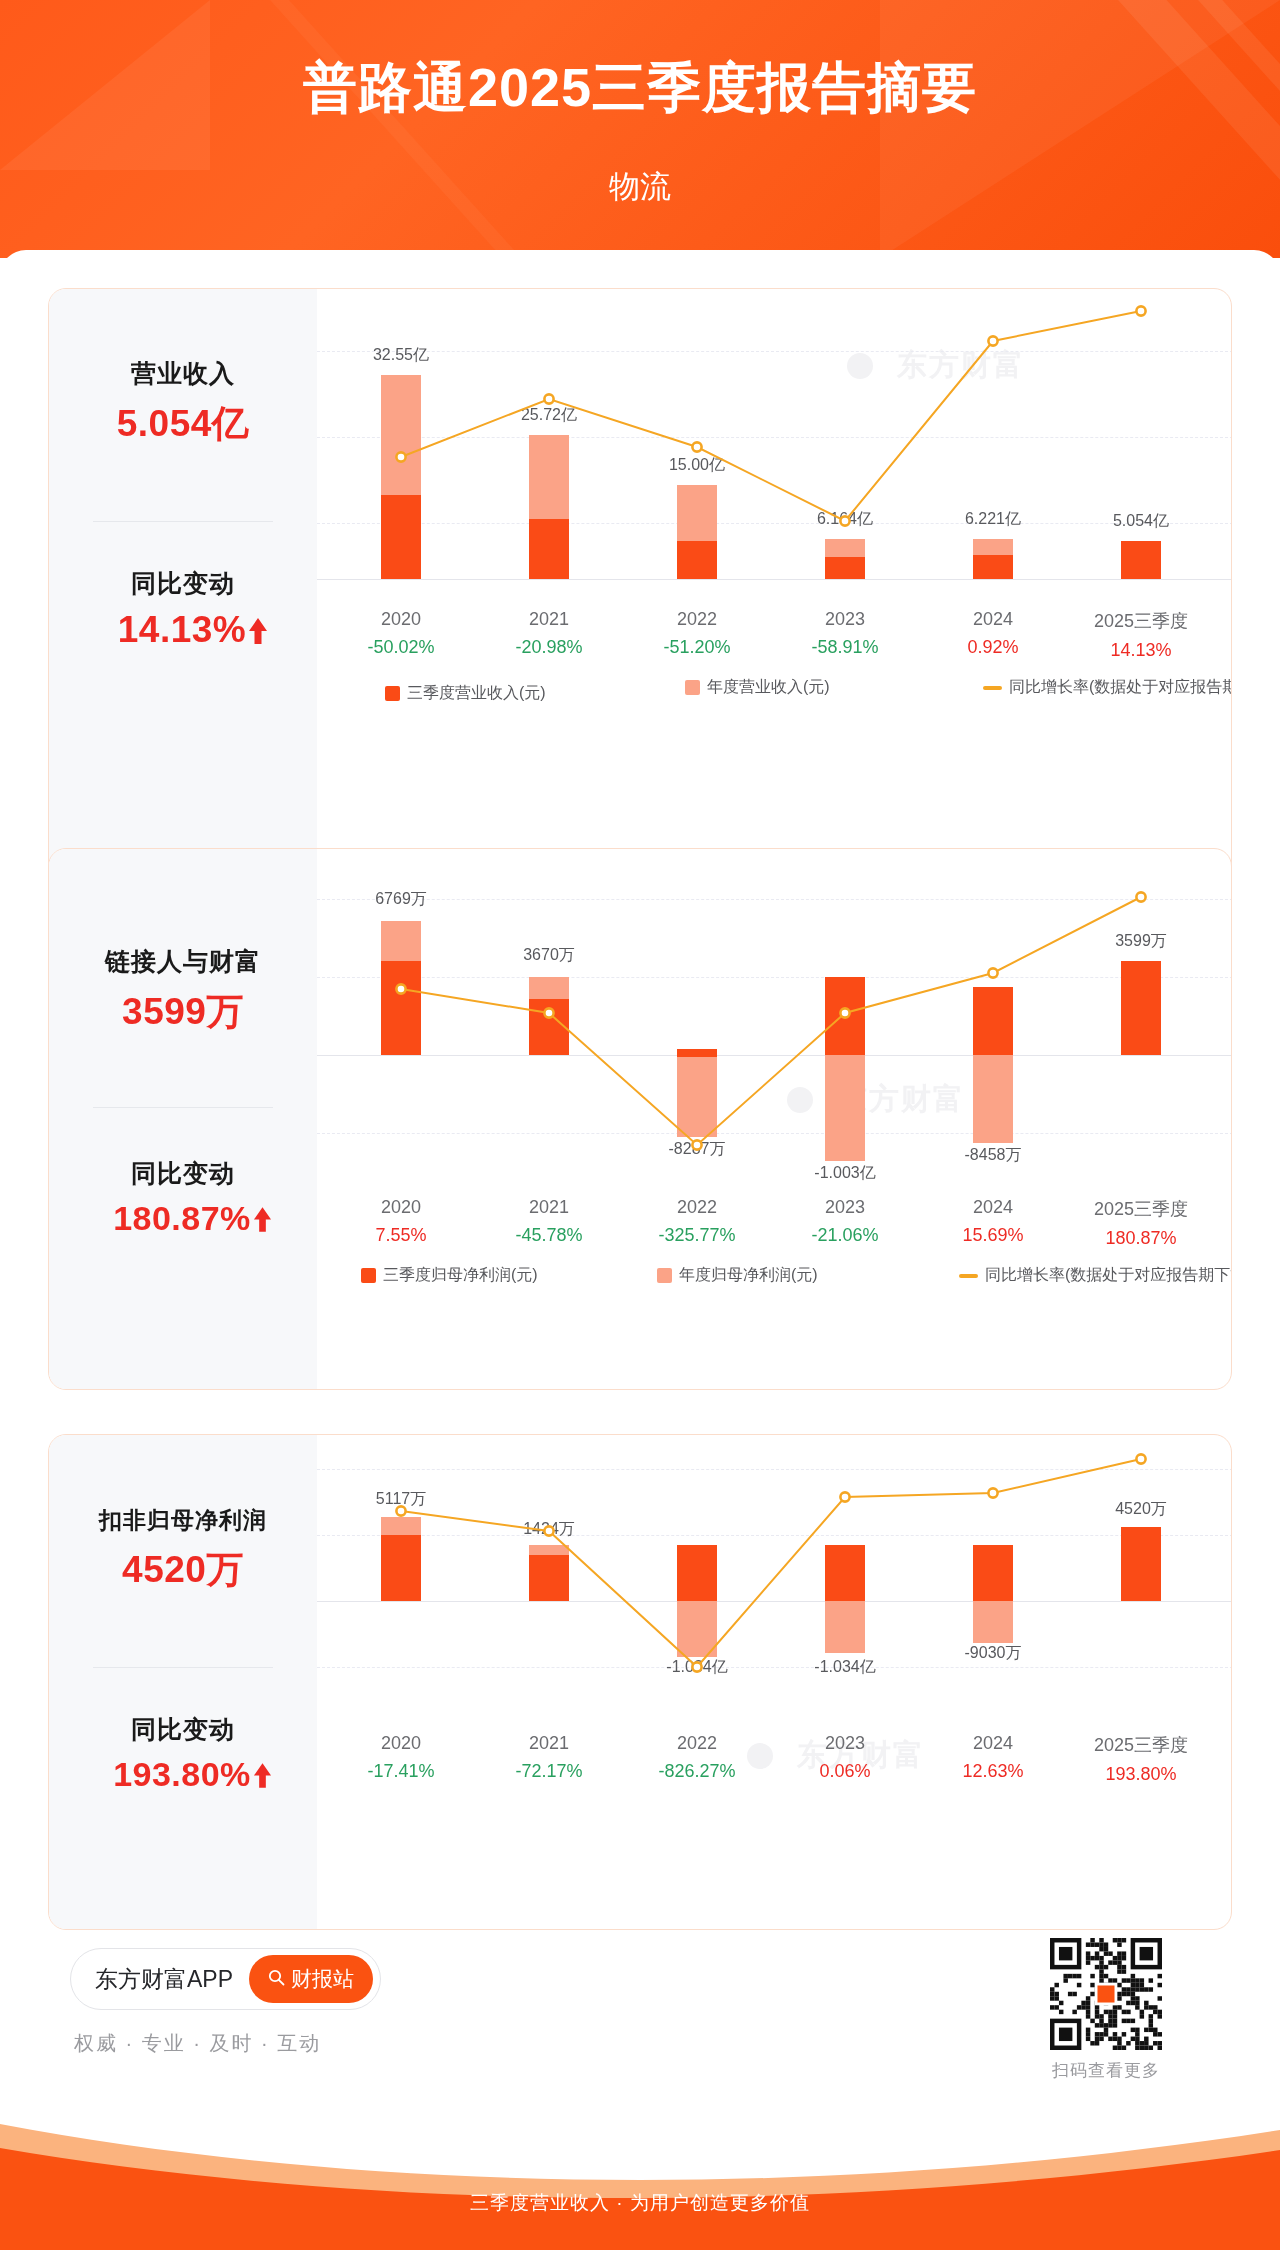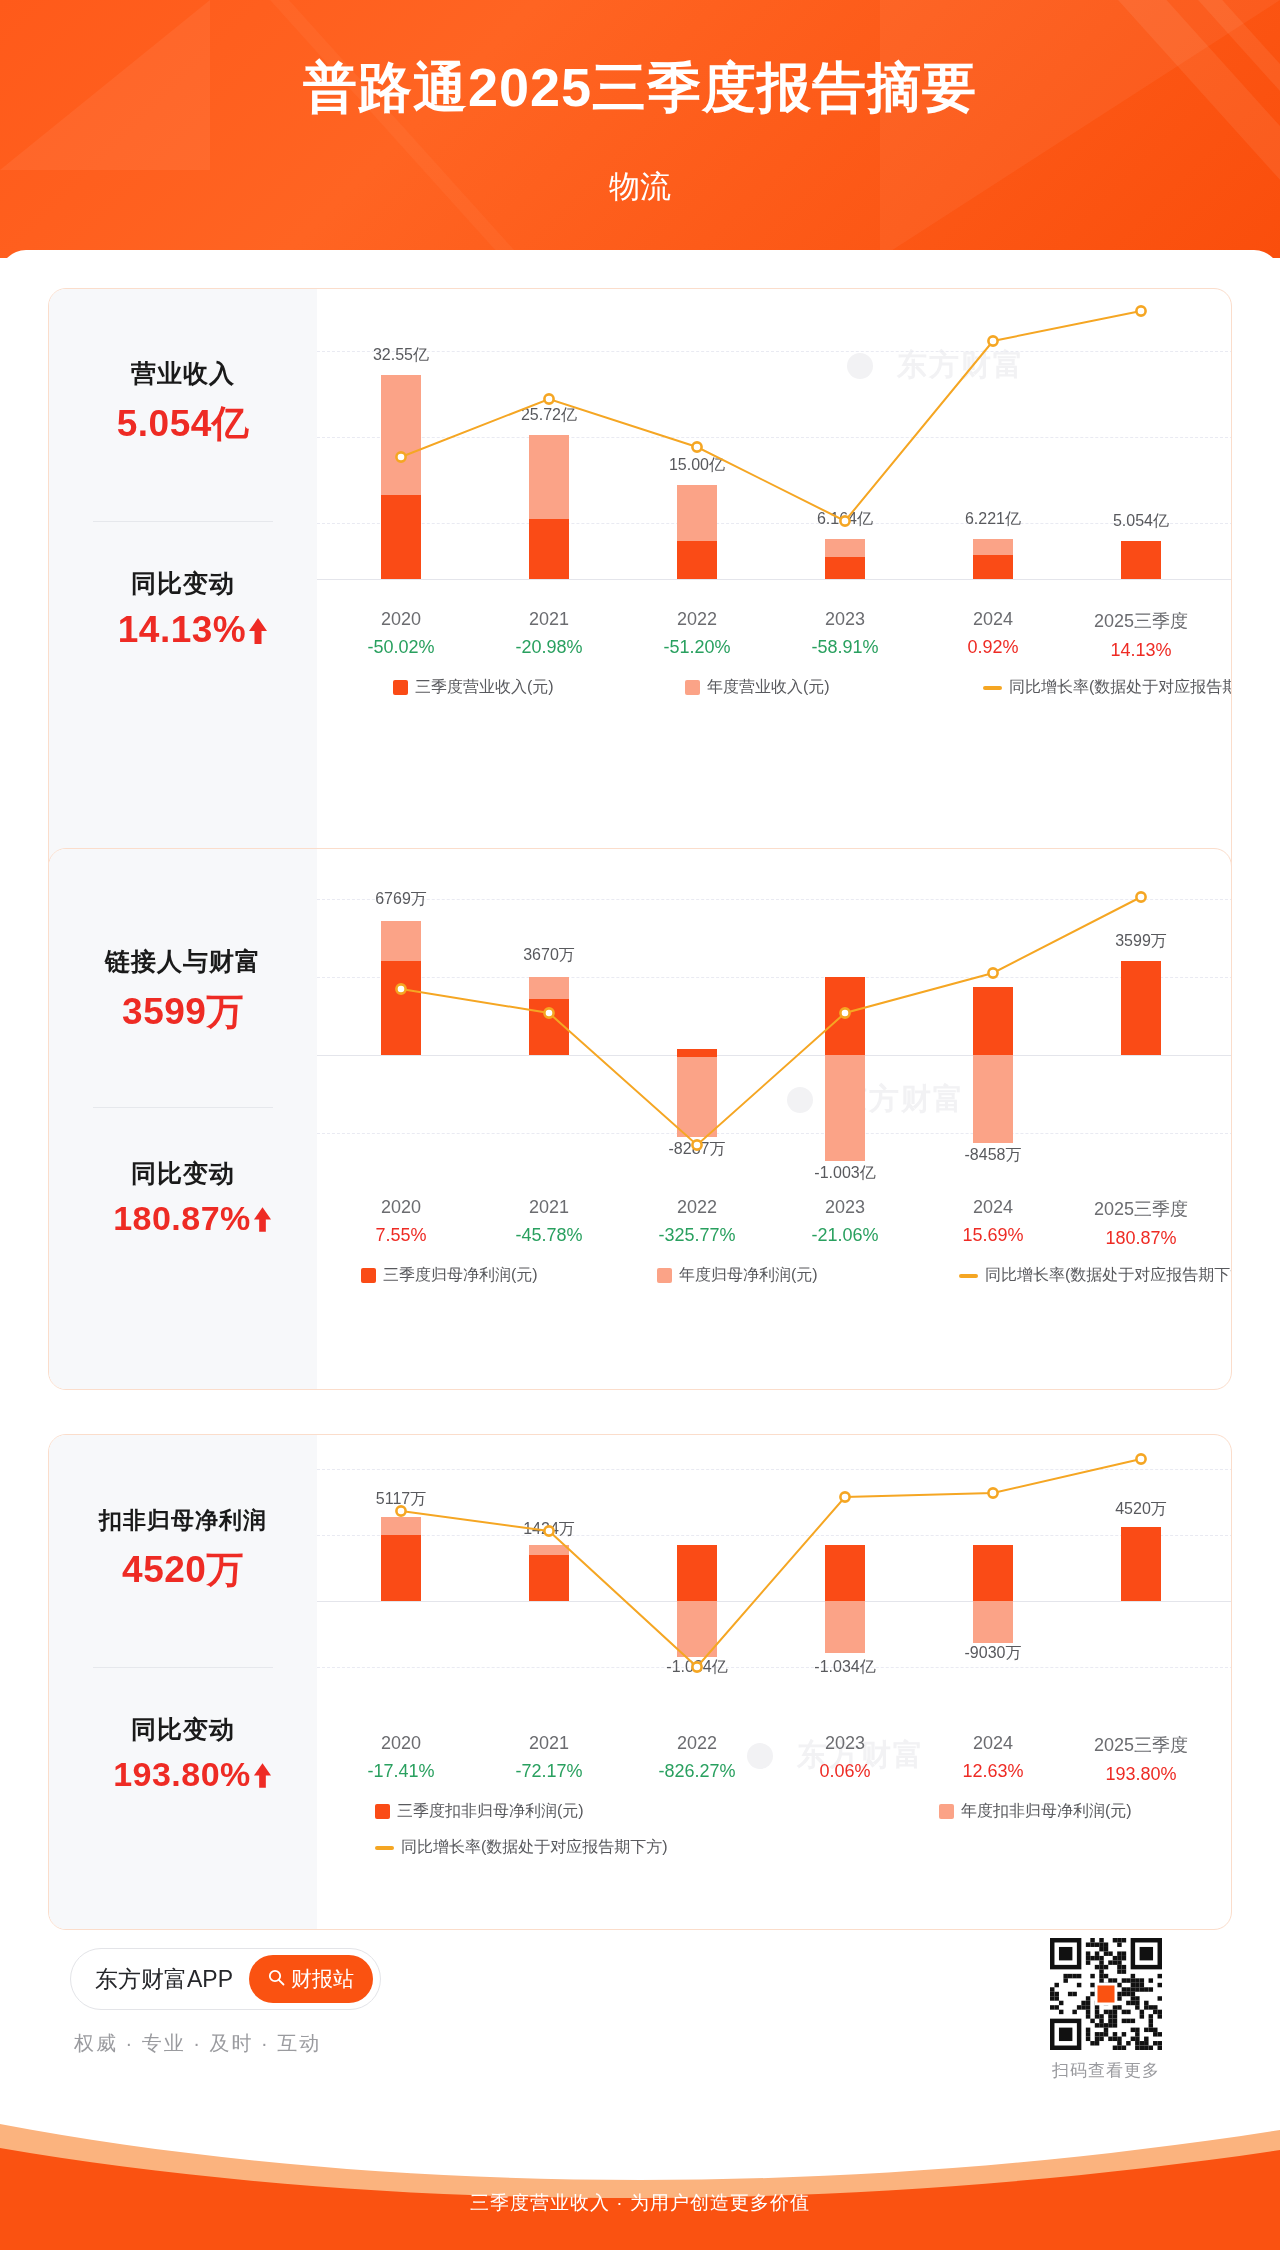--- a/index.html
+++ b/index.html
@@ -297,21 +297,21 @@
         <div class="xtick" style="left: 616px;">
           <div class="yr">2024</div>
           <div class="pct pos">0.92%</div>
         </div>
         <div class="xtick" style="left: 764px;">
           <div class="yr">2025三季度</div>
           <div class="pct pos">14.13%</div>
         </div>
       </div>
     <div class="legend" id="legend1" style="top:388px;height:24px;">
-        <div class="lg-item" style="left: 68px; top: 0px; margin-left: 8px;">
+        <div class="lg-item" style="left: 68px; top: 6px;">
           <span class="lg-swatch" style="background: rgb(250, 75, 22);"></span>
           <span>三季度营业收入(元)</span>
         </div>
         <div class="lg-item" style="left: 368px; top: 0px;">
           <span class="lg-swatch" style="background: rgb(251, 163, 135);"></span>
           <span>年度营业收入(元)</span>
         </div>
         <div class="lg-item" style="left: 666px; top: 0px;">
           <span class="lg-line" style="background: rgb(245, 166, 35);"></span>
           <span>同比增长率(数据处于对应报告期下方)</span>
@@ -512,34 +512,20 @@
           <div class="yr">2023</div>
           <div class="pct pos">0.06%</div>
         </div>
         <div class="xtick" style="left: 616px;">
           <div class="yr">2024</div>
           <div class="pct pos">12.63%</div>
         </div>
         <div class="xtick" style="left: 764px;">
           <div class="yr">2025三季度</div>
           <div class="pct pos">193.80%</div>
-        </div>
-      </div>
-    <div class="legend" id="legend3" style="top:366px;height:58px;">
-        <div class="lg-item" style="left: 58px; top: 0px;">
-          <span class="lg-swatch" style="background: rgb(250, 75, 22);"></span>
-          <span>三季度扣非归母净利润(元)</span>
-        </div>
-        <div class="lg-item" style="left: 622px; top: 0px;">
-          <span class="lg-swatch" style="background: rgb(251, 163, 135);"></span>
-          <span>年度扣非归母净利润(元)</span>
-        </div>
-        <div class="lg-item" style="left: 58px; top: 36px;">
-          <span class="lg-line" style="background: rgb(245, 166, 35);"></span>
-          <span>同比增长率(数据处于对应报告期下方)</span>
         </div>
       </div>
   </div>
 </div>
 
 <div class="footer-area">
   <div class="app-pill">
     <span class="app-pill-text">东方财富APP</span>
     <span class="app-pill-btn">
       <span style="display:inline-block;margin-right:6px;">

